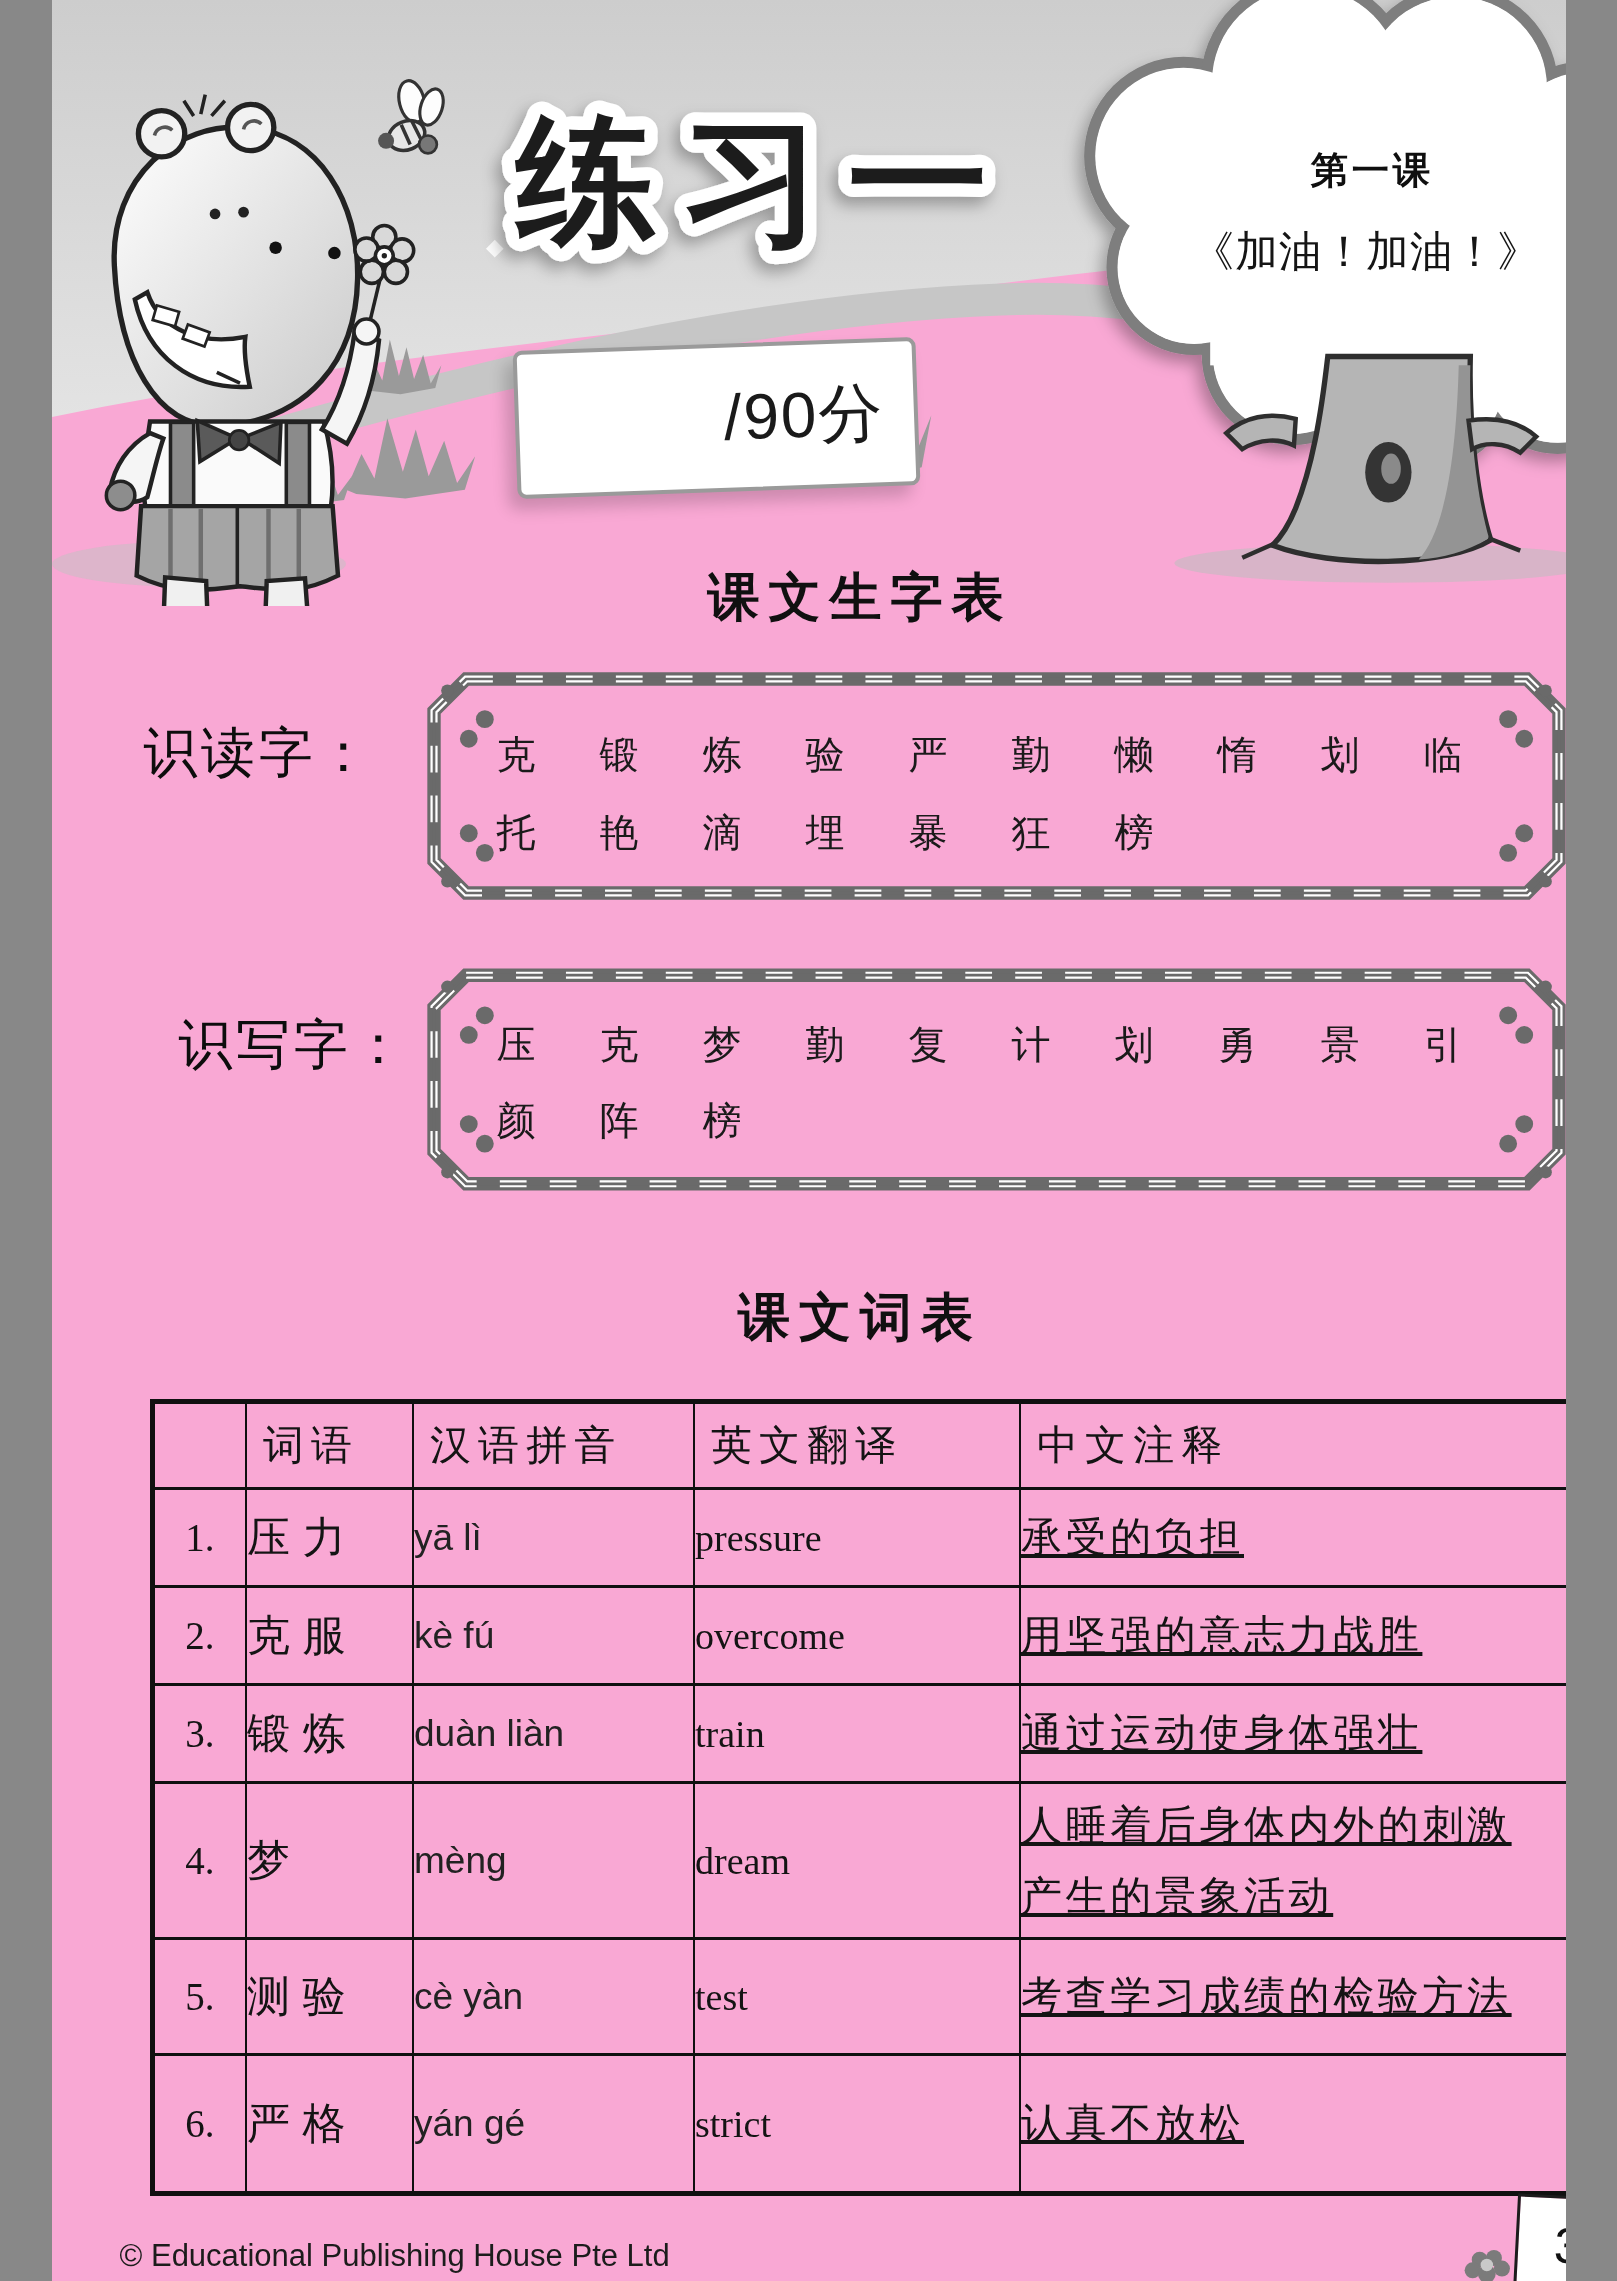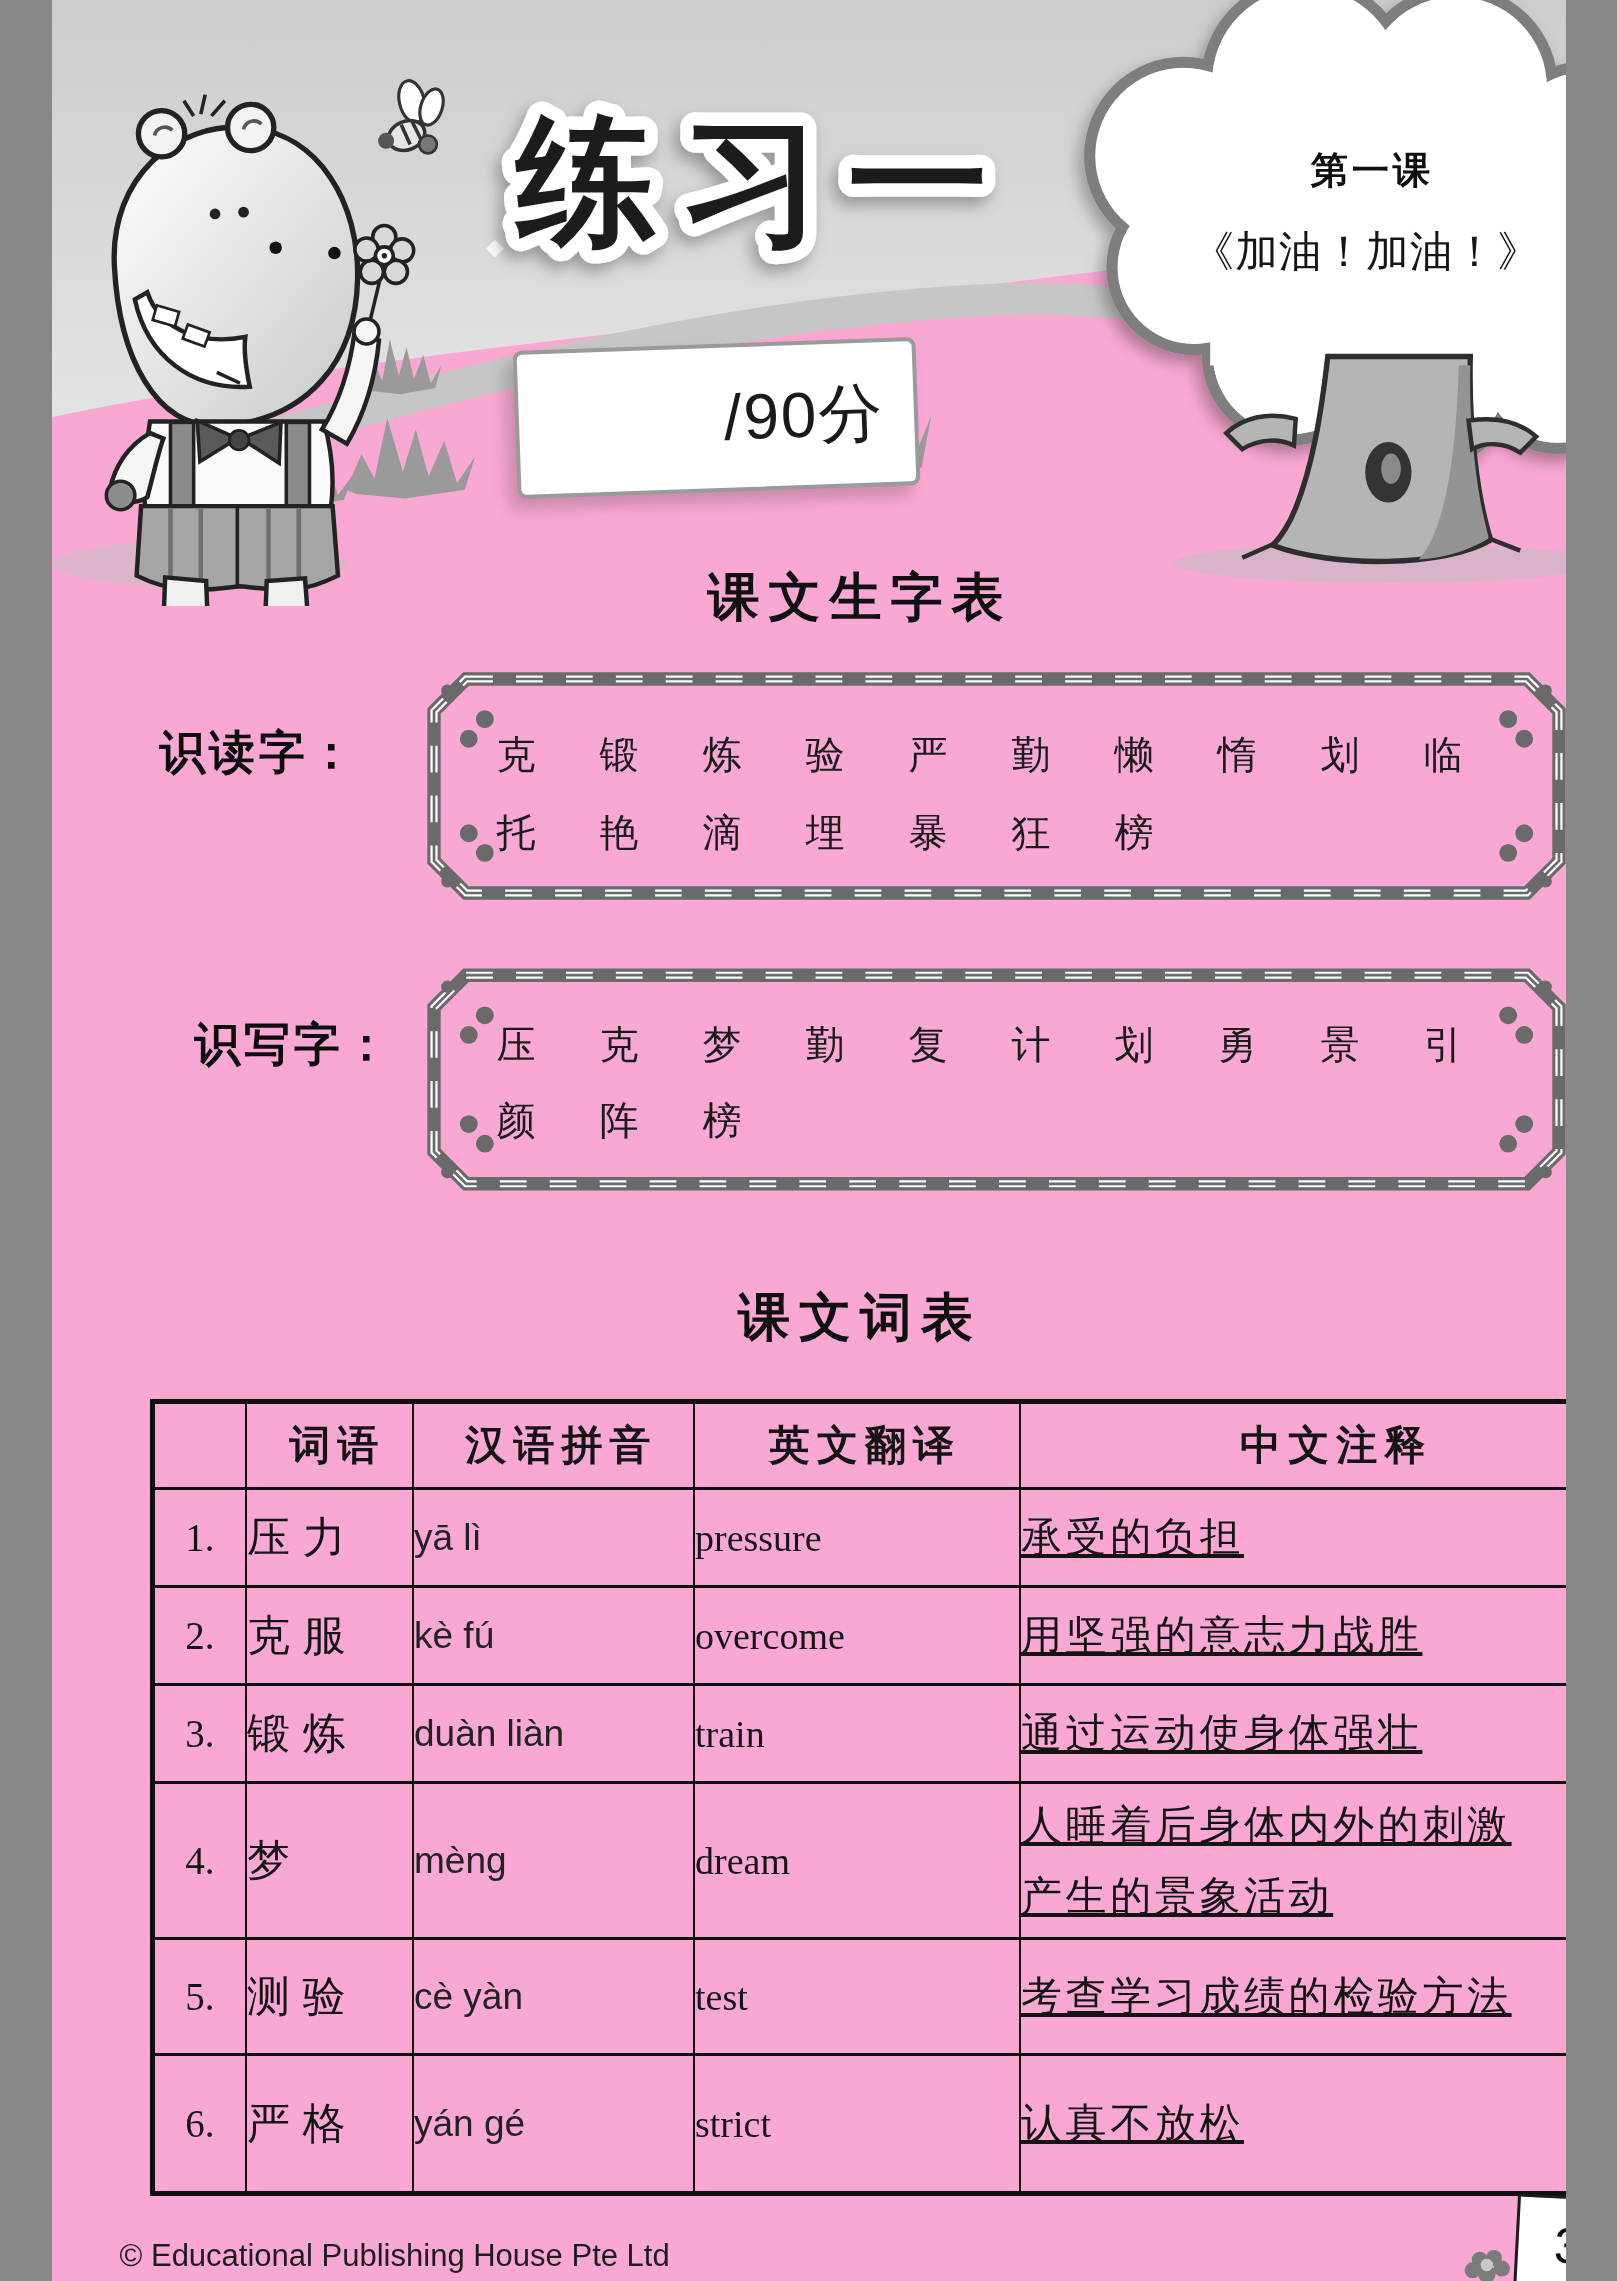--- a/index.html
+++ b/index.html
@@ -19,21 +19,21 @@
     display:flex;align-items:center;justify-content:flex-end;
     font-size:64px;letter-spacing:1.8px;color:#1a1a1a;padding-right:30px;box-sizing:border-box;
   }
   
   .section-title{
     position:absolute;left:0;width:1617px;text-align:center;
     font-weight:900;font-size:52px;letter-spacing:9px;color:#101010;
   }
   
   .box-label{
-    position:absolute;left:108px;font-weight:700;font-size:46px;
+    position:absolute;left:92px;font-weight:400;font-size:54px;
     letter-spacing:3.6px;color:#0d0d0d;line-height:53px;
   }
   
   .char-row{
     position:absolute;left:374px;width:1141px;height:77px;line-height:77px;
     padding-left:71px;box-sizing:border-box;
     font-family:"DejaVu Serif","Liberation Serif",serif;
     font-size:39px;letter-spacing:64px;color:#1a1a1a;white-space:nowrap;
   }
   .frame-svg{position:absolute;left:374px;}
@@ -45,21 +45,21 @@
   table.vocab td{
     border:2.7px solid #101010;border-top-width:3.6px;border-bottom-width:3.6px;
     padding:0;vertical-align:middle;overflow:hidden;
   }
   table.vocab{border:5.3px solid #101010;}
   td.c-no{text-align:center;font-family:"Liberation Serif","DejaVu Serif",serif;font-size:39px;}
   td.c-word{padding-left:28.5px;font-family:"DejaVu Serif","Liberation Serif",serif;font-size:43px;letter-spacing:12.5px;}
   td.c-pinyin{padding-left:16px;font-family:"Liberation Sans","DejaVu Sans",sans-serif;font-size:37px;color:#222;}
   td.c-english{padding-left:16px;font-family:"Liberation Serif","DejaVu Serif",serif;font-size:38px;}
   td.c-chinese{padding-left:16px;font-family:"DejaVu Serif","Liberation Serif",serif;font-size:41px;letter-spacing:3.6px;line-height:71px;text-decoration:underline;}
-  tr.hdr td{text-align:center;font-weight:700;font-size:41px;letter-spacing:7.1px;
+  tr.hdr td{font-weight:400;font-size:41px;letter-spacing:7.1px;
     font-family:"Liberation Sans","DejaVu Sans",sans-serif;padding-left:16px;}
   
   .copyright{position:absolute;left:68px;top:2238px;font-size:31px;color:#1c1c1c;letter-spacing:0;}
   .page-sign{
     position:absolute;left:1463px;top:2196px;width:105px;height:116px;
     background:linear-gradient(to right,#ffffff 82%,#b5b5b5 82%);
     border:3.6px solid #1c1c1c;transform:rotate(3deg);
     display:flex;justify-content:center;align-items:flex-start;
     font-size:50px;padding-top:18px;box-sizing:border-box;color:#111;
   }

